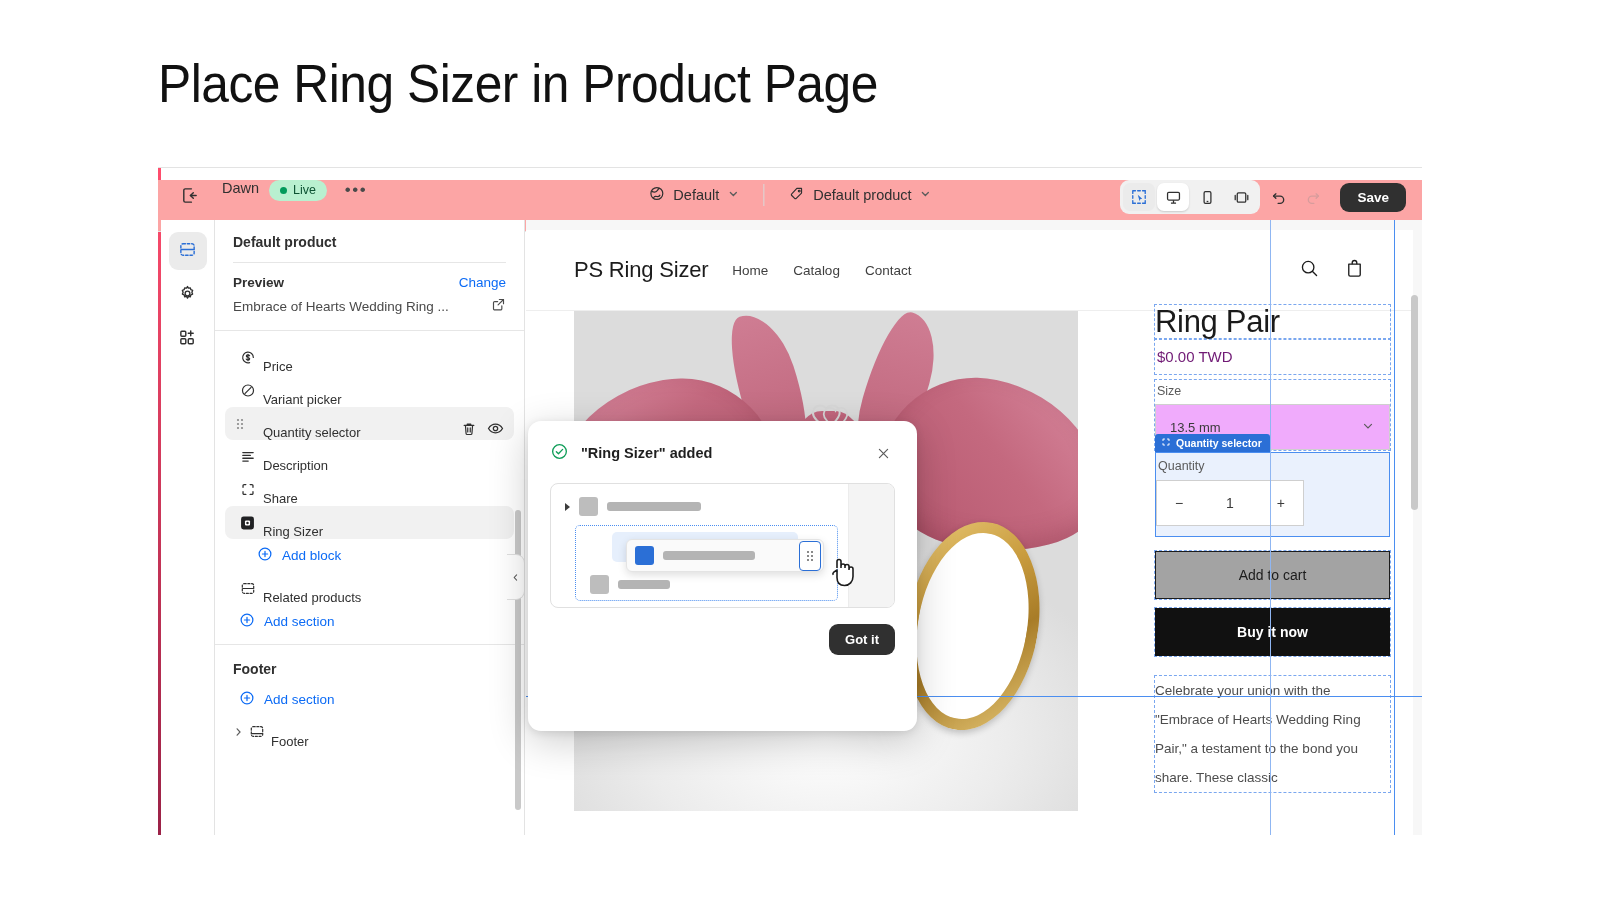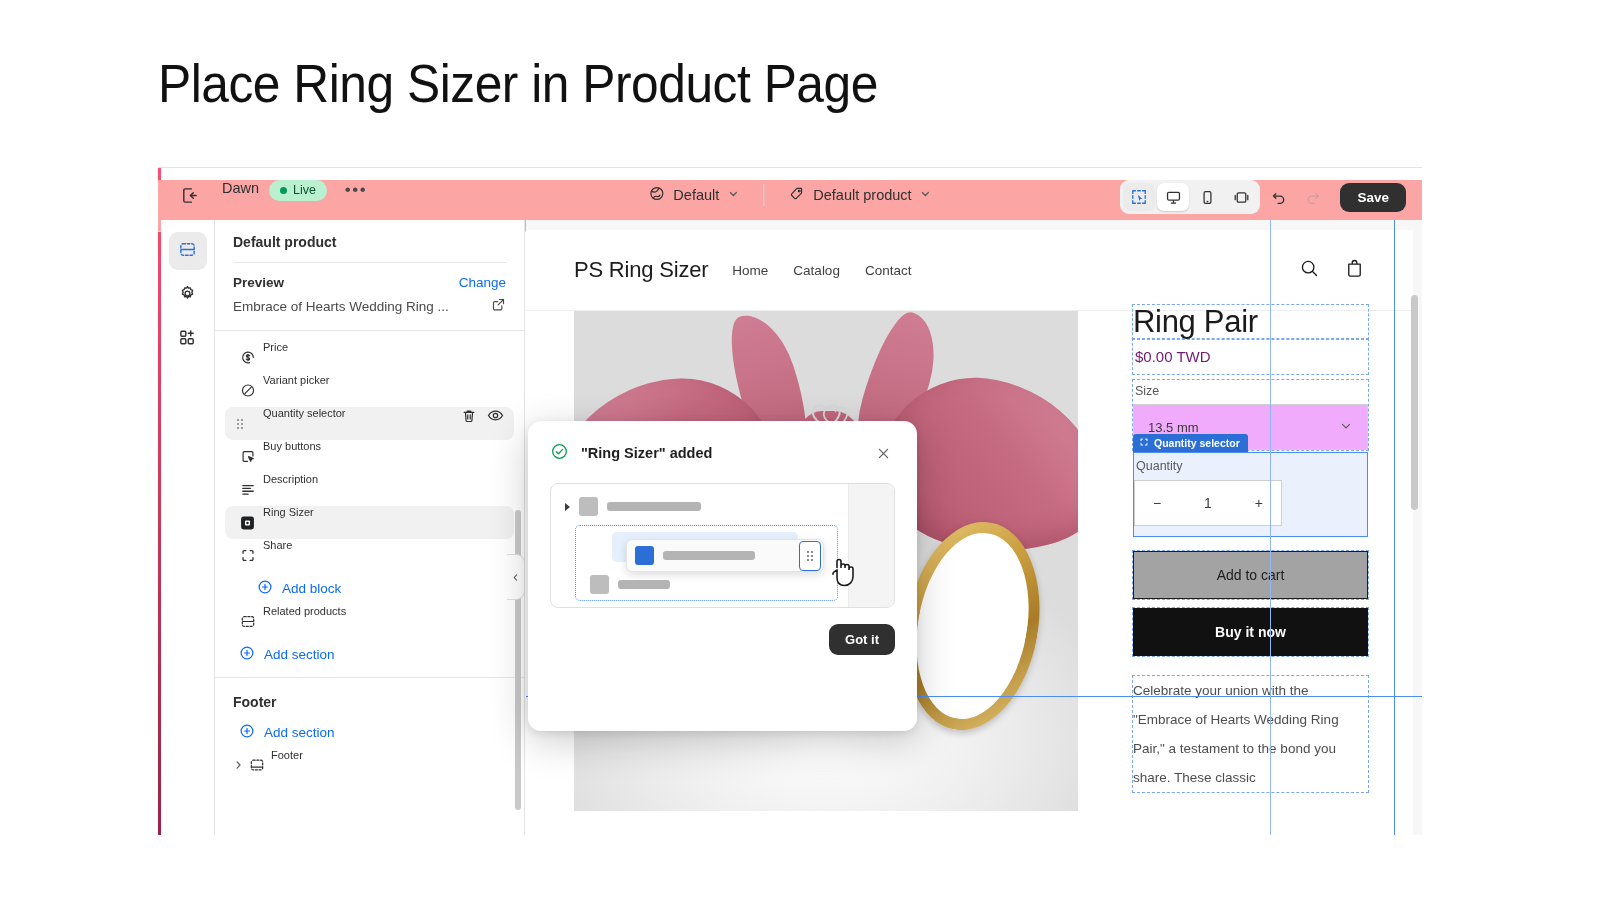--- a/index.html
+++ b/index.html
@@ -149,24 +149,24 @@
   .sb-prev-change {
     font-size: 13.5px; color: #0c6bf5; cursor: pointer; font-weight: 500;
   }
   .sb-prev-row2 {
     display: flex; align-items: center; justify-content: space-between;
     margin-top: 7px;
   }
   .sb-prev-name { font-size: 13.5px; color: #4a4a4a; }
   .sb-section { border-top: 1px solid #e6e6e6; padding: 10px 10px 6px 10px; }
   .sb-item {
-    display: flex; align-items: flex-start; gap: 10px;
+    display: flex; align-items: flex-end; gap: 10px;
     height: 33px; padding: 0 10px 0 38px;
     border-radius: 8px; cursor: pointer;
-    font-size: 11px; color: #303030;
+    font-size: 13px; color: #303030;
     position: relative;
   }
   .sb-item.active { background: #f1f1f1; }
   .sb-item .sb-ico {
     position: absolute; left: 14px; top: 50%;
     transform: translateY(-50%);
     width: 17px; height: 17px;
     display: flex; align-items: center; justify-content: center;
   }
   .sb-item.draggable .drag-dots {
@@ -236,21 +236,21 @@
     margin-left: auto; display: flex; gap: 24px; align-items: center;
   }
   .store-body { display: flex; padding: 0; }
   .prod-media {
     width: 504px; height: 500px;
     margin-left: 48px;
     overflow: hidden;
     position: relative;
   }
   .prod-info {
-    width: 256px; margin-left: 34px; padding-top: 0;
+    width: 256px; margin-left: 56px; padding-top: 0;
     position: relative;
     padding-left: 21px;
   }
 
   
   .ring-photo {
     position: absolute; inset: 0;
     background:
       radial-gradient(ellipse 60% 40% at 50% 85%, #ffffff 0%, #ececec 60%, #dcdcdc 100%),
       linear-gradient(160deg, #f3f1f0 0%, #e8e6e5 100%);
@@ -653,57 +653,48 @@
           </span>
           <span>
             <svg width="17" height="17" viewBox="0 0 18 18" fill="none" stroke="#303030" stroke-width="1.35">
               <path d="M1.6 9S4.3 4.4 9 4.4 16.4 9 16.4 9 13.7 13.6 9 13.6 1.6 9 1.6 9z"></path>
               <circle cx="9" cy="9" r="2.3"></circle>
             </svg>
           </span>
         </span>
       </div>
 
-      <div class="sb-item">
-        <span class="sb-ico">
-          <svg width="16" height="16" viewBox="0 0 18 18" fill="none" stroke="#303030" stroke-width="1.35" stroke-linecap="round" stroke-linejoin="round">
-            <path d="M14.5 8.4V4.6A1.1 1.1 0 0013.4 3.5H4.6A1.1 1.1 0 003.5 4.6v8.8A1.1 1.1 0 004.6 14.5h3.8"></path>
-            <path d="M9.6 9.2l5.3 2.2-2.2.7-.7 2.2z" fill="#303030"></path>
-          </svg>
-        </span>
-        <span>Buy buttons</span>
-      </div>
 
       <div class="sb-item">
         <span class="sb-ico">
           <svg width="16" height="16" viewBox="0 0 18 18" fill="none" stroke="#303030" stroke-width="1.5" stroke-linecap="round">
             <path d="M3.2 4.6h11.6M3.2 7.8h8.4M3.2 11h11.6M3.2 14.2h6"></path>
           </svg>
         </span>
         <span>Description</span>
+      </div>
+
+      <div class="sb-item">
+        <span class="sb-ico">
+          <svg width="16" height="16" viewBox="0 0 18 18" fill="none" stroke="#303030" stroke-width="1.45" stroke-linecap="round">
+            <path d="M3.4 6.6V4.6a1.2 1.2 0 011.2-1.2h2M11.4 3.4h2a1.2 1.2 0 011.2 1.2v2M14.6 11.4v2a1.2 1.2 0 01-1.2 1.2h-2M6.6 14.6h-2a1.2 1.2 0 01-1.2-1.2v-2"></path>
+          </svg>
+        </span>
+        <span>Share</span>
       </div>
 
       <div class="sb-item active">
         <span class="sb-ico">
           <svg width="17" height="17" viewBox="0 0 18 18">
             <rect x="2.2" y="2.2" width="13.6" height="13.6" rx="2.6" fill="#202123"></rect>
             <rect x="6.3" y="6.3" width="5.4" height="5.4" rx="1.2" fill="#ffffff"></rect>
             <circle cx="9" cy="9" r="1.35" fill="#202123"></circle>
           </svg>
         </span>
         <span>Ring Sizer</span>
-      </div>
-
-      <div class="sb-item">
-        <span class="sb-ico">
-          <svg width="16" height="16" viewBox="0 0 18 18" fill="none" stroke="#303030" stroke-width="1.45" stroke-linecap="round">
-            <path d="M3.4 6.6V4.6a1.2 1.2 0 011.2-1.2h2M11.4 3.4h2a1.2 1.2 0 011.2 1.2v2M14.6 11.4v2a1.2 1.2 0 01-1.2 1.2h-2M6.6 14.6h-2a1.2 1.2 0 01-1.2-1.2v-2"></path>
-          </svg>
-        </span>
-        <span>Share</span>
       </div>
 
       <div class="sb-add indented">
         <span>
           <svg width="16" height="16" viewBox="0 0 18 18" fill="none" stroke="#0c6bf5" stroke-width="1.4" stroke-linecap="round">
             <circle cx="9" cy="9" r="6.6"></circle>
               <path d="M9 6.1v5.8M6.1 9h5.8"></path>
           </svg>
         </span>
         <span>Add block</span>

